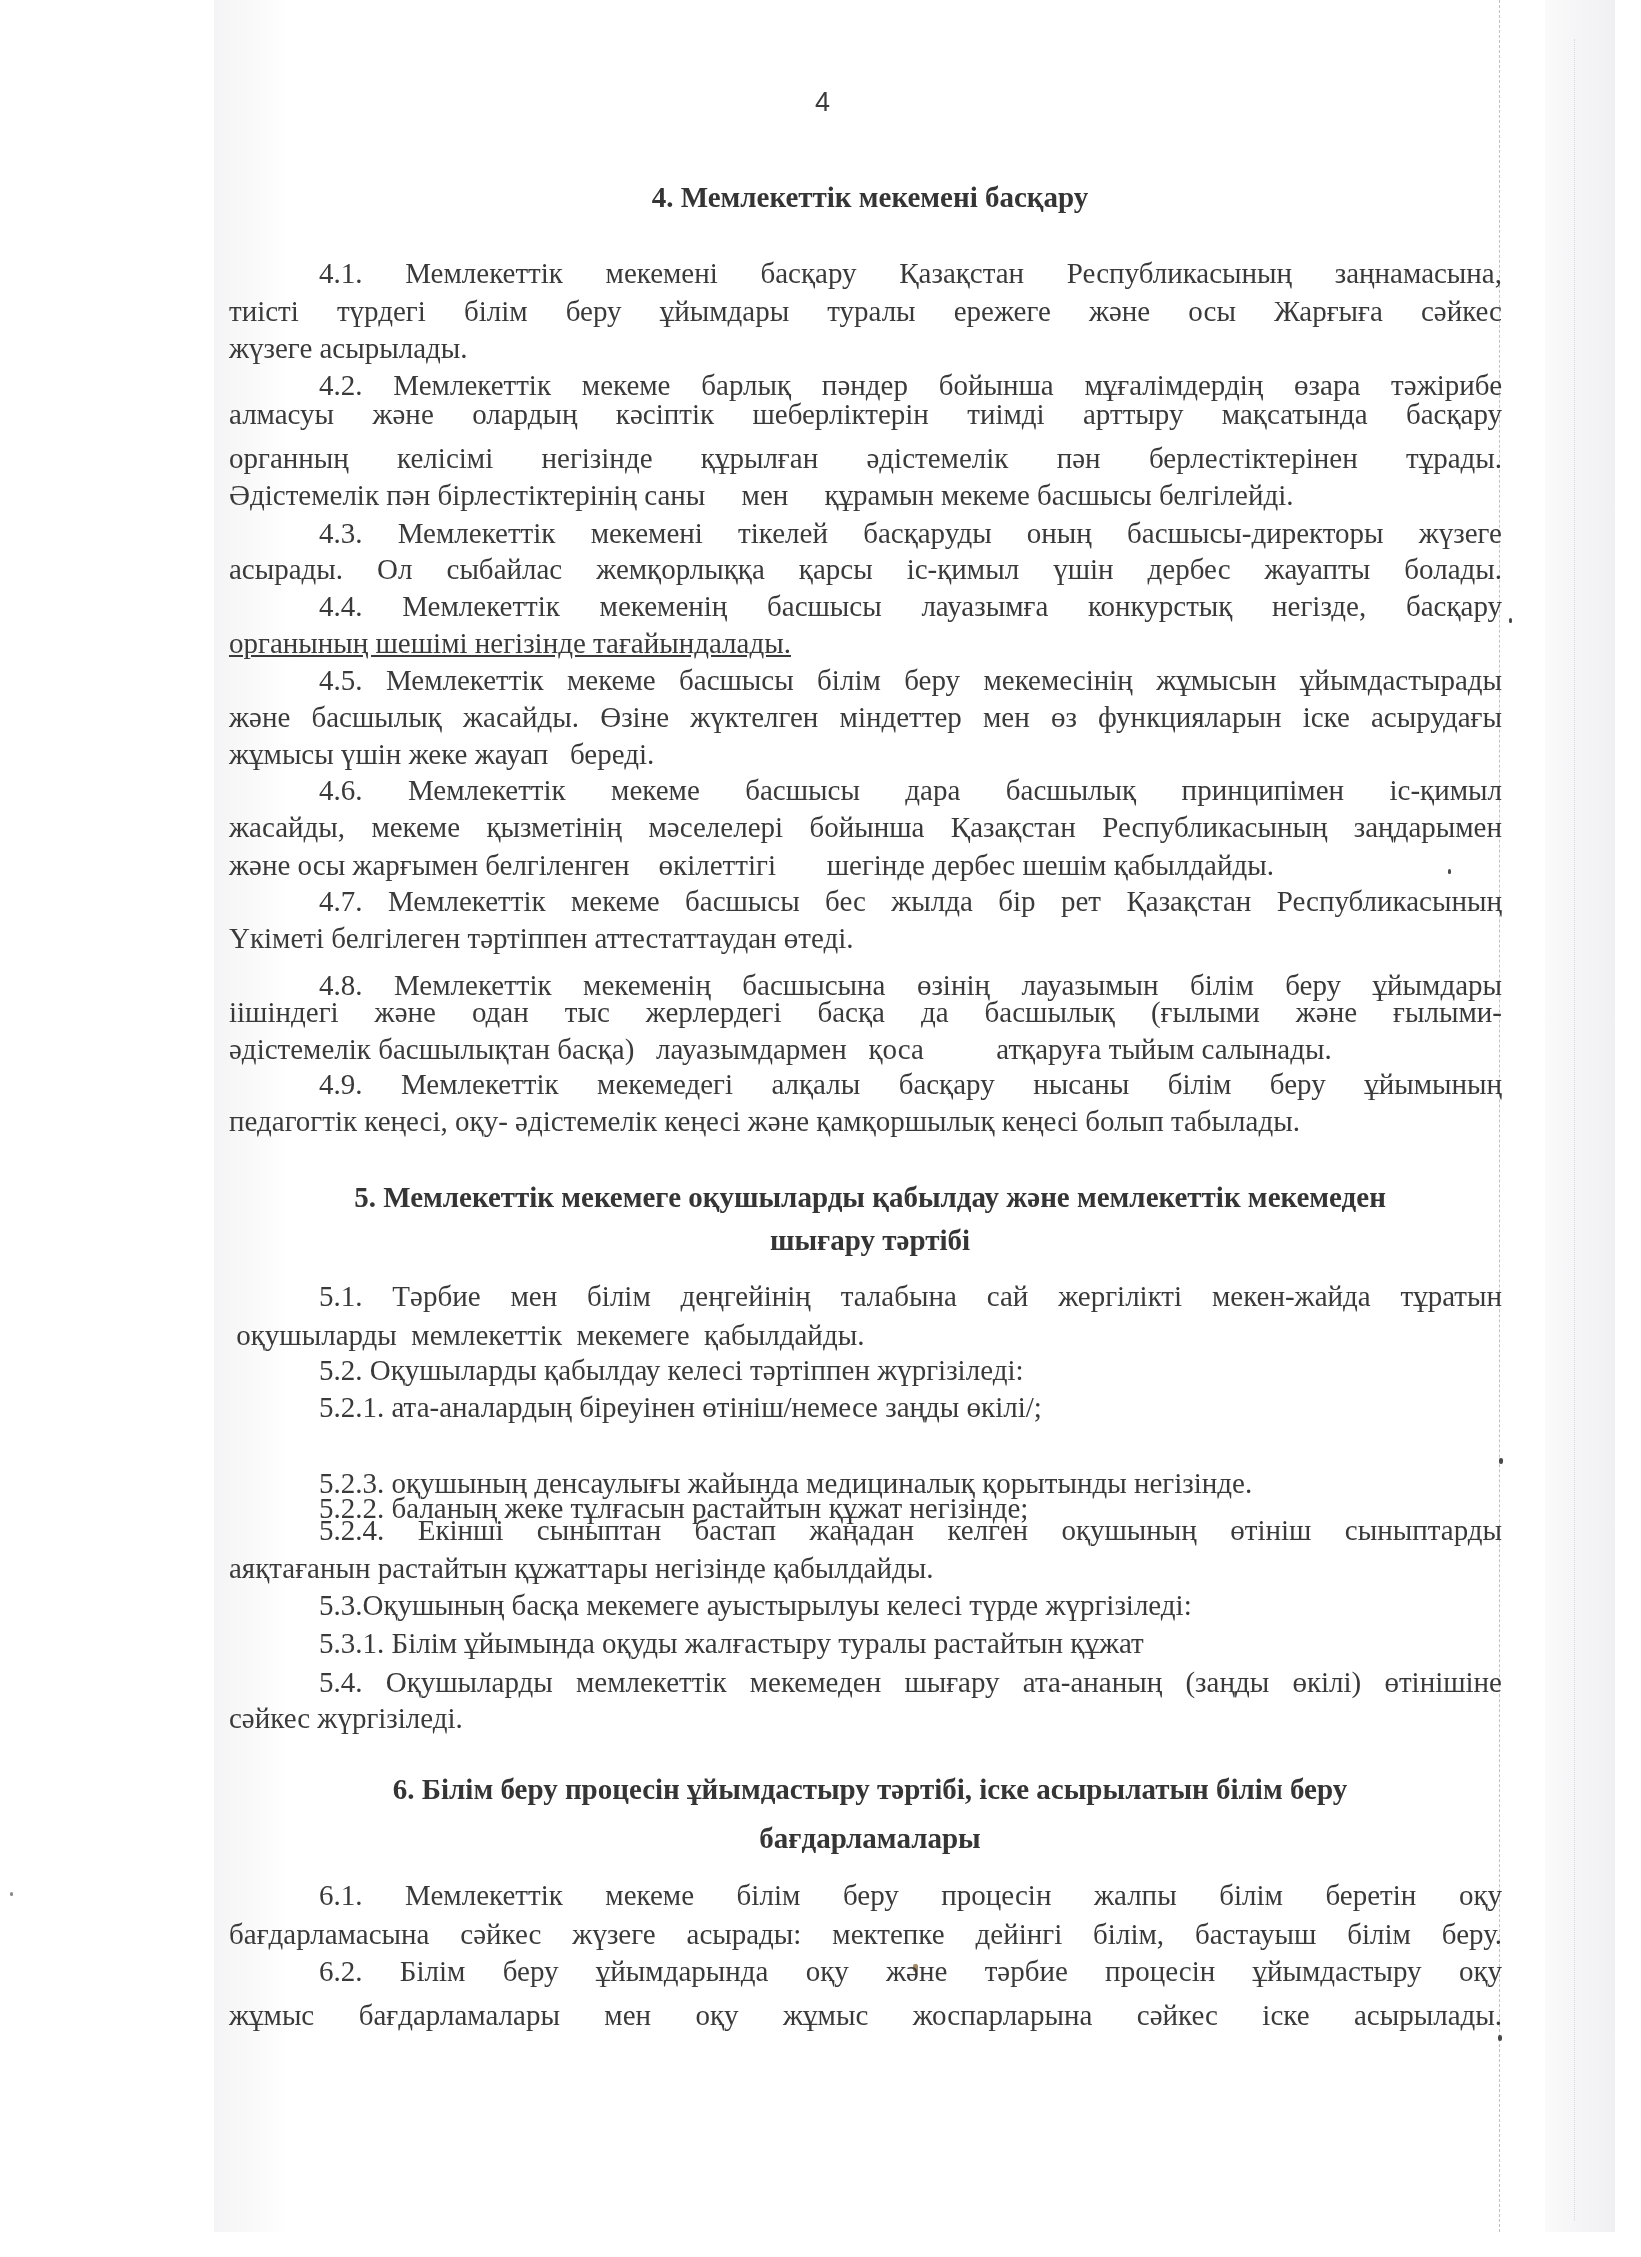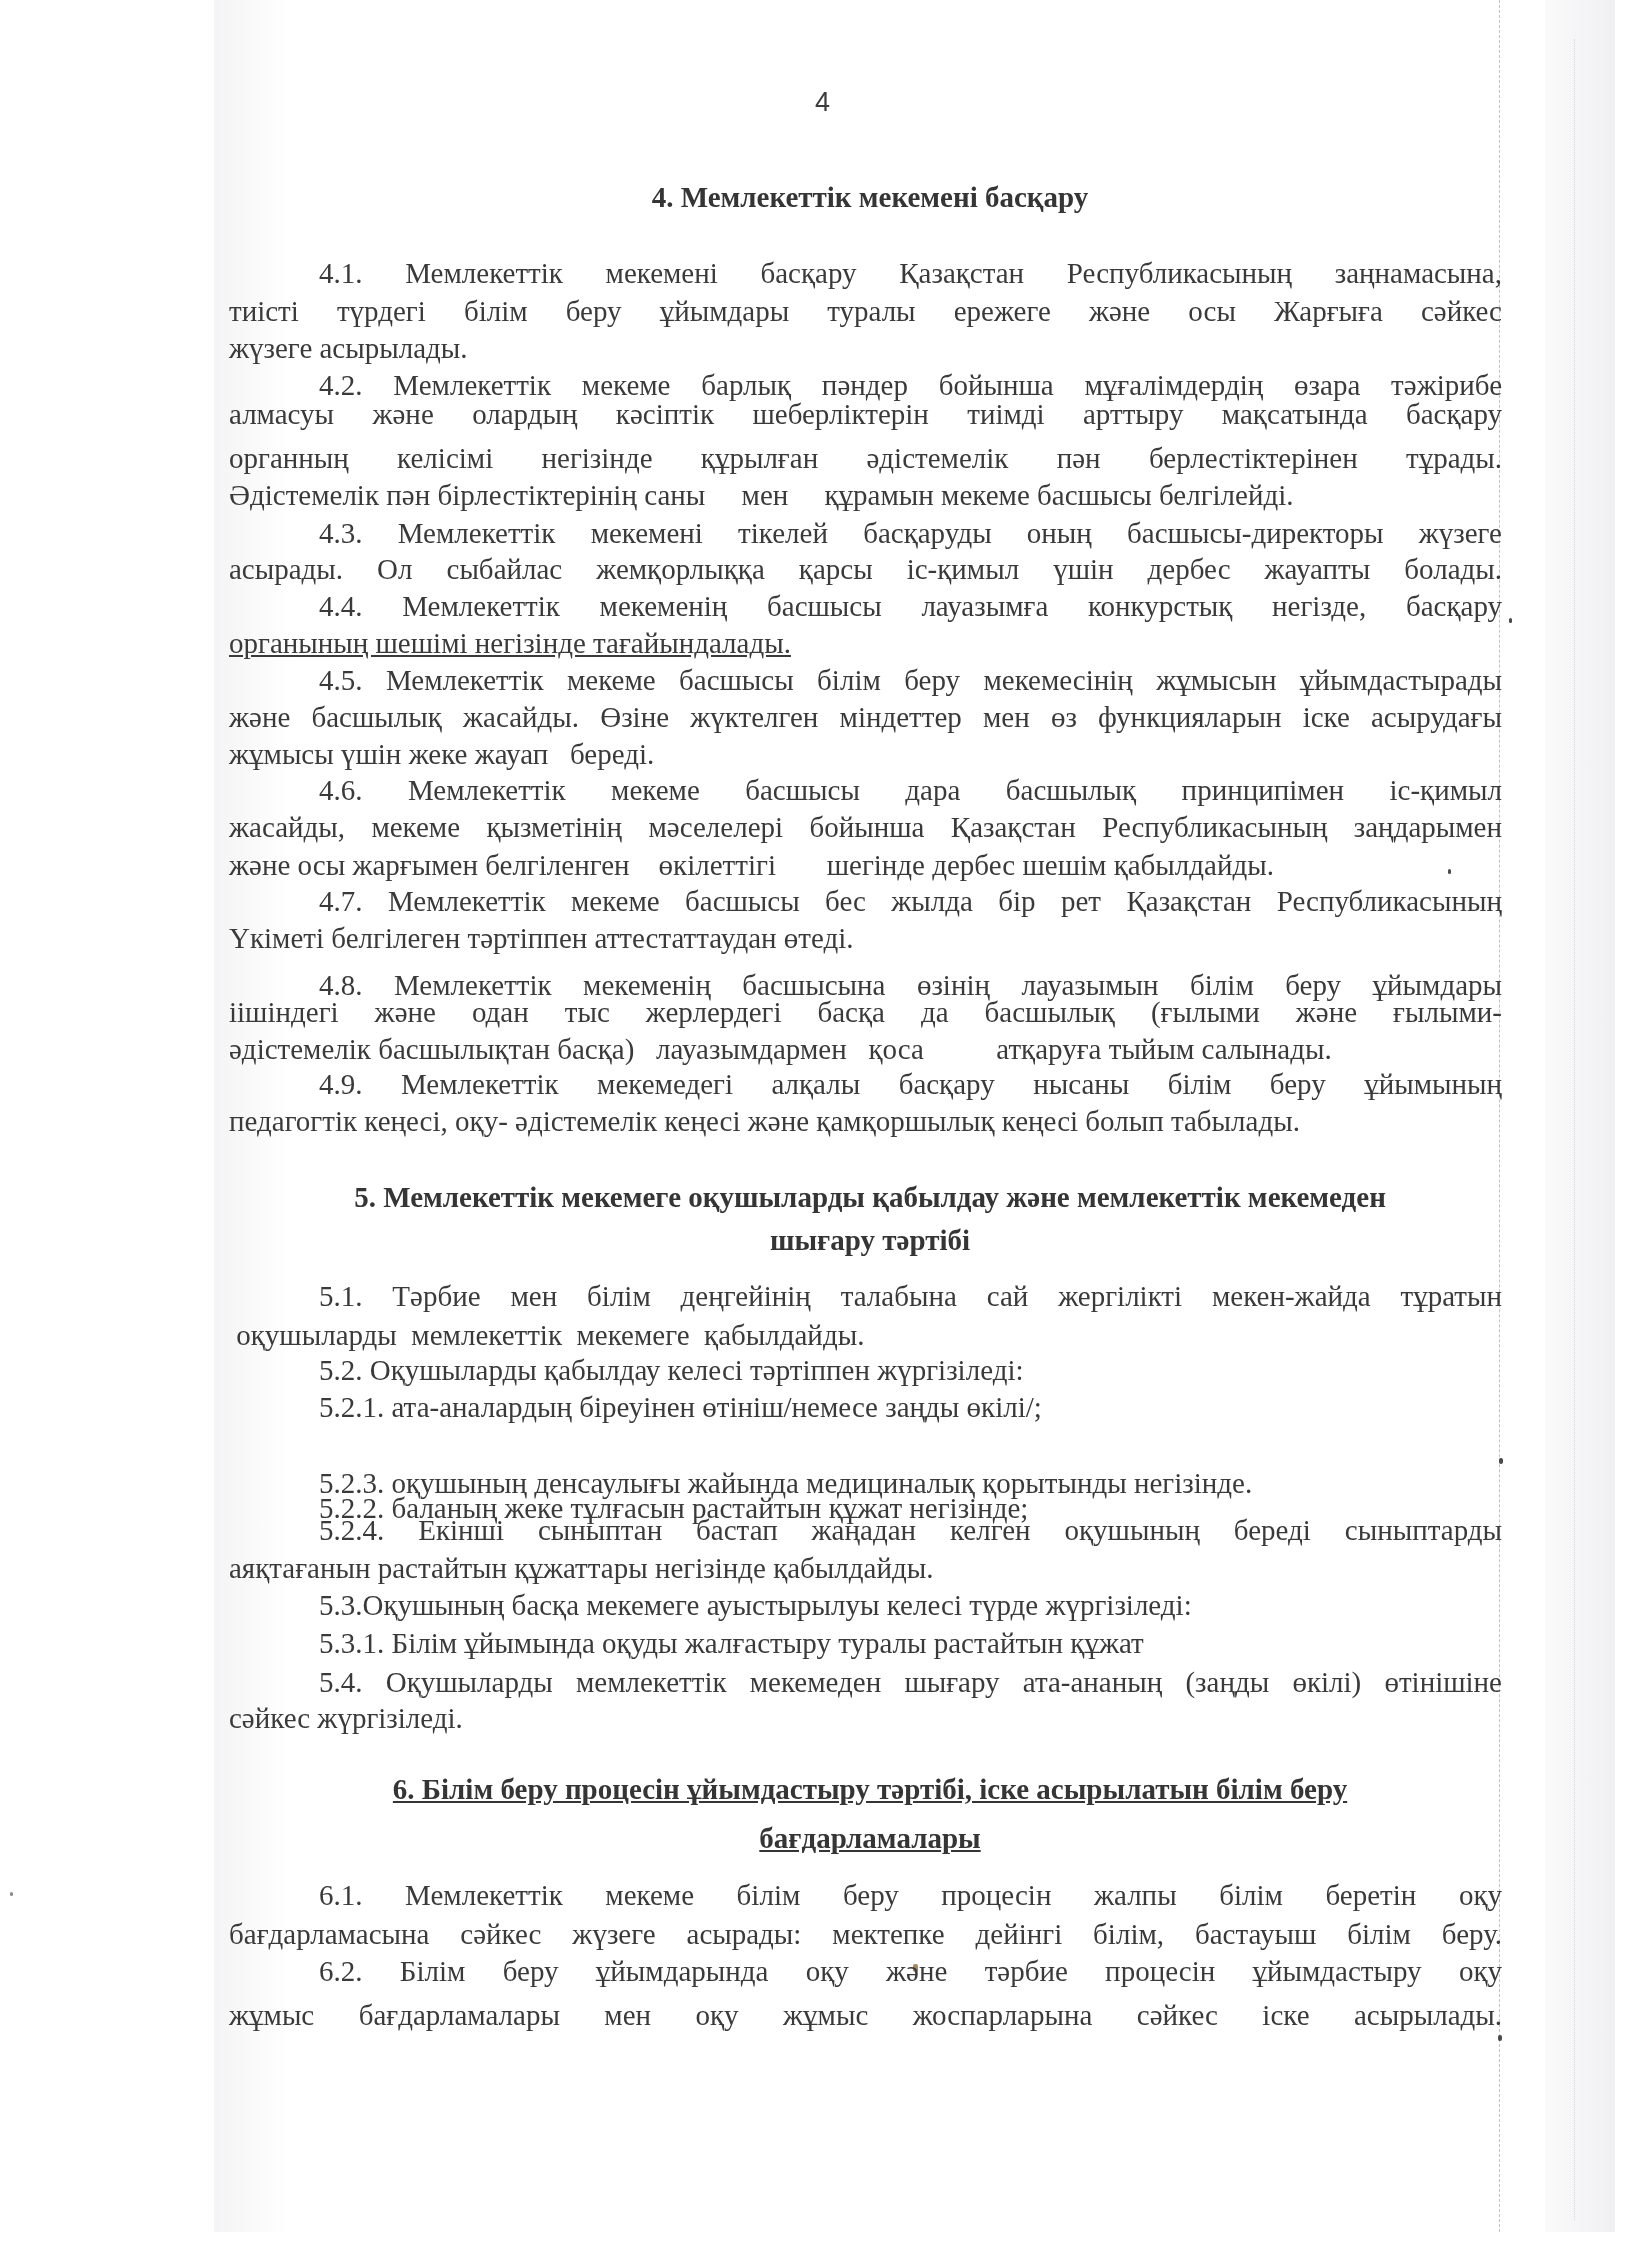--- a/index.html
+++ b/index.html
@@ -127,33 +127,33 @@
 
   <div>
     <div class="line ind j" style="top:1278px;">5.1. Тәрбие мен білім деңгейінің талабына сай  жергілікті мекен-жайда тұратын</div>
     <div class="line" style="top:1317px;"> оқушыларды  мемлекеттік  мекемеге  қабылдайды.</div>
   </div>
   <div class="line ind" style="top:1352px;">5.2. Оқушыларды қабылдау келесі тәртіппен жүргізіледі:</div>
   <div class="line ind" style="top:1389px;">5.2.1. ата-аналардың біреуінен өтініш/немесе заңды өкілі/;</div>
   <div class="line ind" style="top:1490px;">5.2.2. баланың жеке тұлғасын растайтын құжат негізінде;</div>
   <div class="line ind" style="top:1465px;">5.2.3. оқушының денсаулығы жайында медициналық қорытынды негізінде.</div>
   <div>
-    <div class="line ind j" style="top:1512px;">5.2.4. Екінші сыныптан бастап жаңадан келген оқушының береді   сыныптарды</div>
+    <div class="line ind j" style="top:1512px;">5.2.4. Екінші сыныптан бастап жаңадан келген оқушының өтініш   сыныптарды</div>
     <div class="line" style="top:1550px;">аяқтағанын растайтын құжаттары негізінде қабылдайды.</div>
   </div>
   <div class="line ind" style="top:1587px;">5.3.Оқушының басқа мекемеге ауыстырылуы келесі түрде жүргізіледі:</div>
   <div class="line ind" style="top:1625px;">5.3.1. Білім ұйымында оқуды жалғастыру туралы растайтын құжат</div>
   <div>
     <div class="line ind j" style="top:1664px;">5.4. Оқушыларды мемлекеттік мекемеден шығару ата-ананың (заңды өкілі) өтінішіне</div>
     <div class="line" style="top:1700px;">сәйкес жүргізіледі.</div>
   </div>
 </div>
 
 <div>
-  <div class="heading" style="top:1770px;text-decoration:underline;">
+  <div class="heading" style="top:1770px;">
     <div>6. Білім беру процесін ұйымдастыру тәртібі,  іске асырылатын білім беру</div>
     <div style="margin-top:10px;">бағдарламалары</div>
   </div>
 
   <div>
     <div class="line ind j" style="top:1877px;">6.1. Мемлекеттік     мекеме    білім беру процесін    жалпы    білім    беретін    оқу</div>
     <div class="line j" style="top:1916px;">бағдарламасына   сәйкес   жүзеге   асырады:  мектепке дейінгі білім, бастауыш білім беру.</div>
   </div>
   <div>
     <div class="line ind j" style="top:1953px;">6.2. Білім    беру      ұйымдарында    оқу және тәрбие  процесін  ұйымдастыру   оқу</div>

